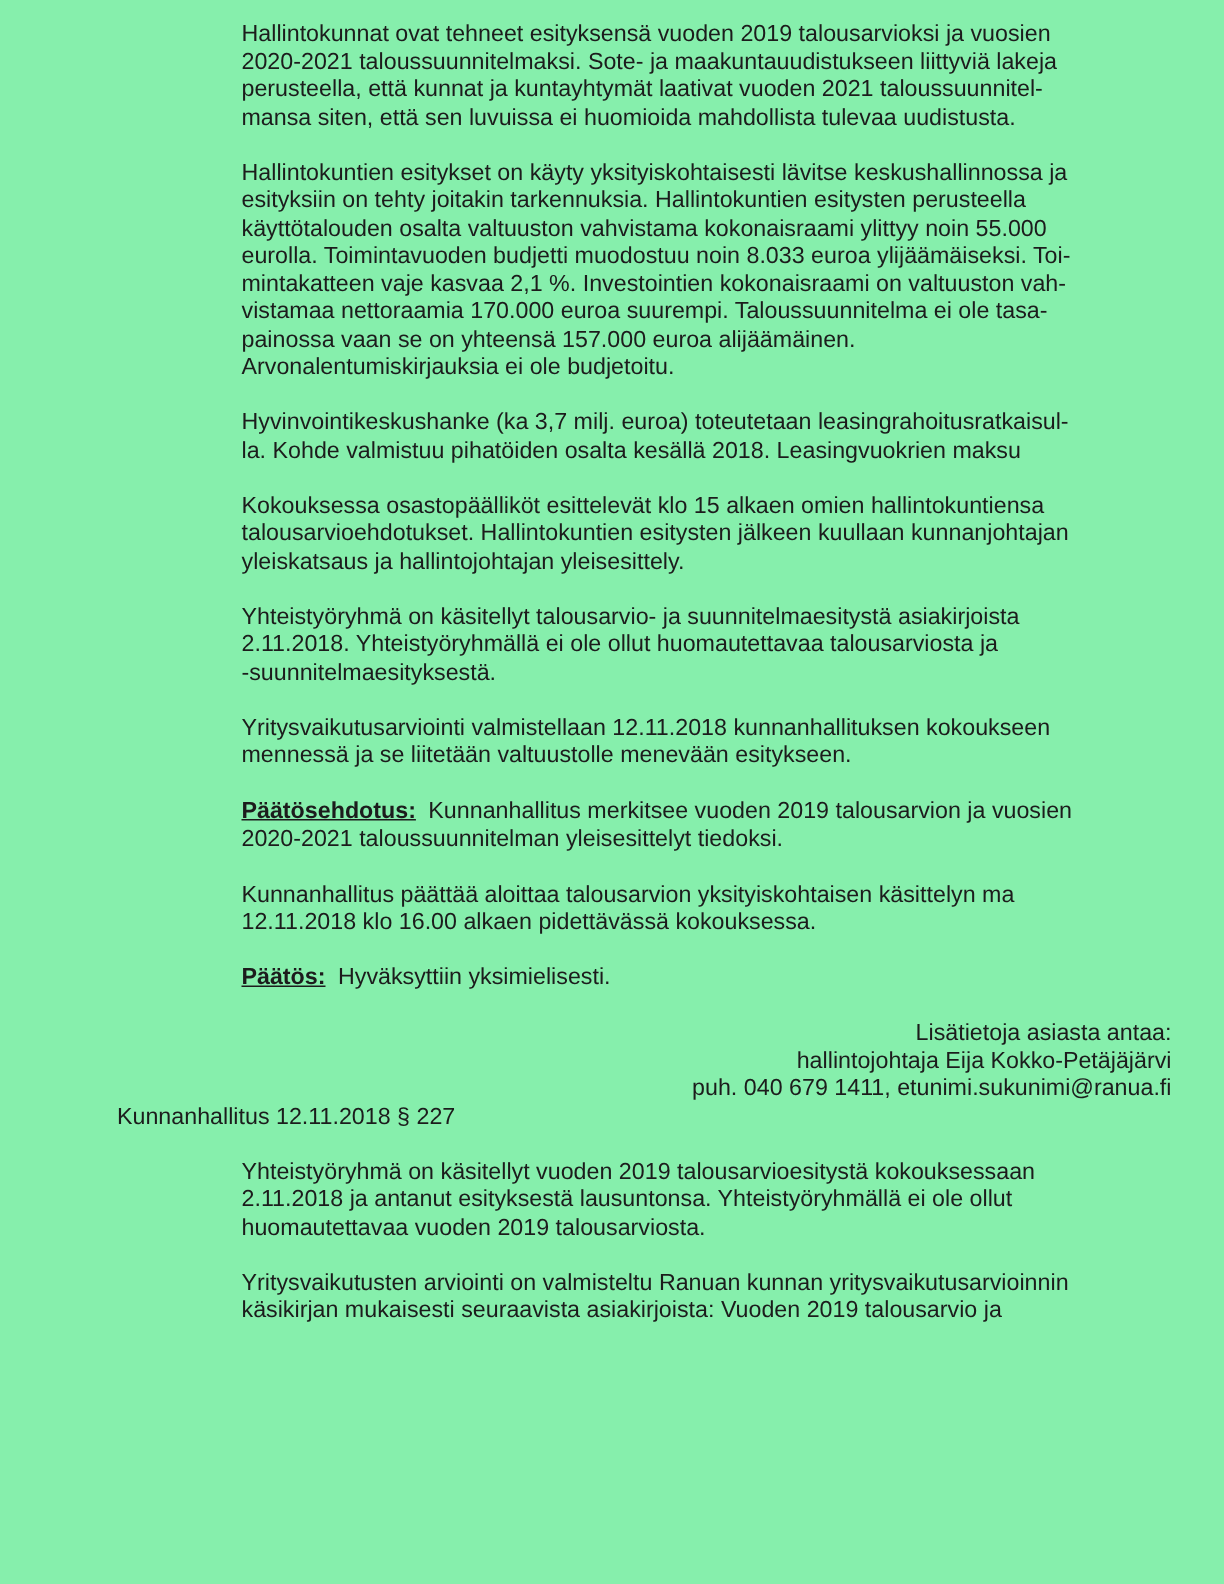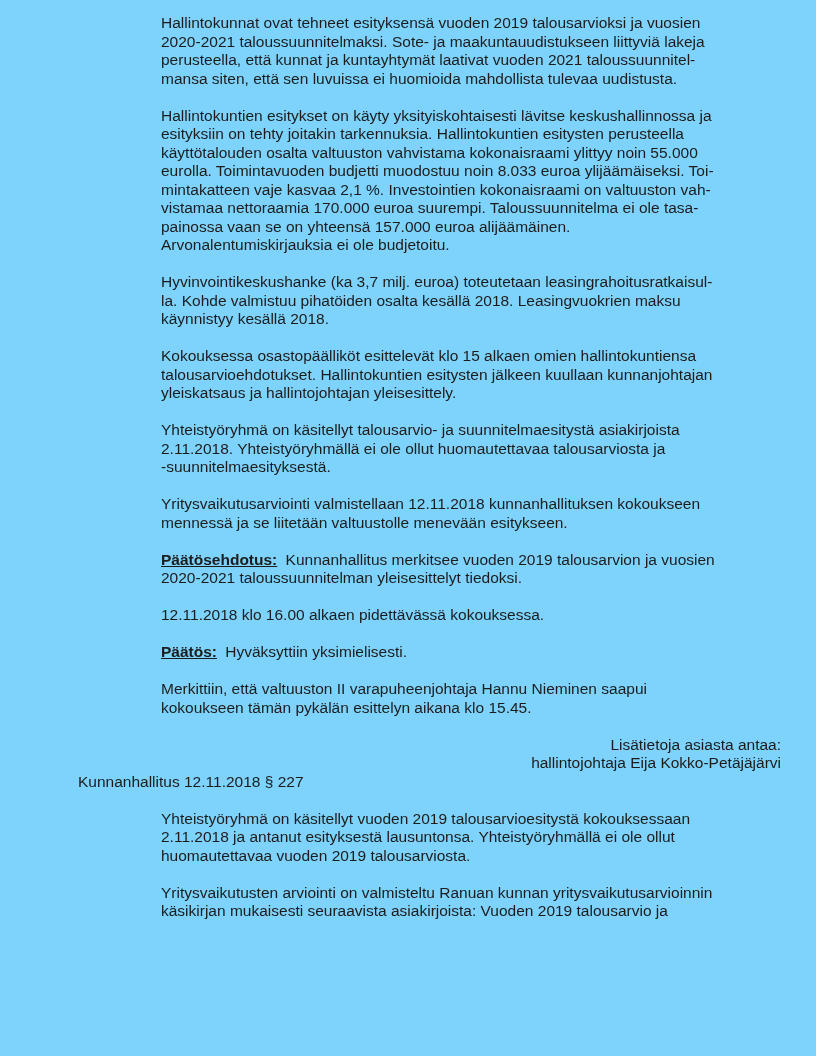--- a/index.html
+++ b/index.html
@@ -4,21 +4,21 @@
 <style>
   html, body {
     margin: 0;
     padding: 0;
     background: #ffffff;
   }
   .page {
     position: relative;
     width: 816px;
     height: 1056px;
-    background: #7dd3fc;
+    background: #86efac;
     overflow: hidden;
     font-family: "Liberation Sans", "DejaVu Sans", sans-serif;
     font-size: 15.5px;
     line-height: 18.5px;
     color: #1c1c1c;
   }
   .body-col {
     position: absolute;
     left: 161px;
     top: 14px;
@@ -60,53 +60,50 @@
         <div class="line">käyttötalouden osalta valtuuston vahvistama kokonaisraami ylittyy noin 55.000</div>
         <div class="line">eurolla. Toimintavuoden budjetti muodostuu noin 8.033 euroa ylijäämäiseksi. Toi-</div>
         <div class="line">mintakatteen vaje kasvaa 2,1 %. Investointien kokonaisraami on valtuuston vah-</div>
         <div class="line">vistamaa nettoraamia 170.000 euroa suurempi. Taloussuunnitelma ei ole tasa-</div>
         <div class="line">painossa vaan se on yhteensä 157.000 euroa alijäämäinen.</div>
         <div class="line">Arvonalentumiskirjauksia ei ole budjetoitu.</div>
       </div>
       <div class="para">
         <div class="line">Hyvinvointikeskushanke (ka 3,7 milj. euroa) toteutetaan leasingrahoitusratkaisul-</div>
         <div class="line">la. Kohde valmistuu pihatöiden osalta kesällä 2018. Leasingvuokrien maksu</div>
-        <div class="line">käynnistyy kesällä 2018.</div>
       </div>
       <div class="para">
         <div class="line">Kokouksessa osastopäälliköt esittelevät klo 15 alkaen omien hallintokuntiensa</div>
         <div class="line">talousarvioehdotukset. Hallintokuntien esitysten jälkeen kuullaan kunnanjohtajan</div>
         <div class="line">yleiskatsaus ja hallintojohtajan yleisesittely.</div>
       </div>
       <div class="para">
         <div class="line">Yhteistyöryhmä on käsitellyt talousarvio- ja suunnitelmaesitystä asiakirjoista</div>
         <div class="line">2.11.2018. Yhteistyöryhmällä ei ole ollut huomautettavaa talousarviosta ja</div>
         <div class="line">-suunnitelmaesityksestä.</div>
       </div>
       <div class="para">
         <div class="line">Yritysvaikutusarviointi valmistellaan 12.11.2018 kunnanhallituksen kokoukseen</div>
         <div class="line">mennessä ja se liitetään valtuustolle menevään esitykseen.</div>
       </div>
       <div class="para">
         <div class="line"><span class="decision-label">Päätösehdotus:</span> Kunnanhallitus merkitsee vuoden 2019 talousarvion ja vuosien</div>
         <div class="line">2020-2021 taloussuunnitelman yleisesittelyt tiedoksi.</div>
       </div>
       <div class="para">
+        <div class="line">Kunnanhallitus päättää aloittaa talousarvion yksityiskohtaisen käsittelyn ma</div>
         <div class="line">12.11.2018 klo 16.00 alkaen pidettävässä kokouksessa.</div>
       </div>
       <div class="para">
         <div class="line"><span class="decision-label">Päätös:</span> Hyväksyttiin yksimielisesti.</div>
       </div>
-      <div class="para">
-        <div class="line">Merkittiin, että valtuuston II varapuheenjohtaja Hannu Nieminen saapui</div>
-        <div class="line">kokoukseen tämän pykälän esittelyn aikana klo 15.45.</div>
-      </div>
       <div class="para no-gap-after">
         <div class="line">Lisätietoja asiasta antaa:</div>
         <div class="line">hallintojohtaja Eija Kokko-Petäjäjärvi</div>
+        <div class="line">puh. 040 679 1411, etunimi.sukunimi@ranua.fi</div>
       </div>
       <div class="para margin-note">
         <div class="line">Kunnanhallitus 12.11.2018 § 227</div>
       </div>
       <div class="para">
         <div class="line">Yhteistyöryhmä on käsitellyt vuoden 2019 talousarvioesitystä kokouksessaan</div>
         <div class="line">2.11.2018 ja antanut esityksestä lausuntonsa. Yhteistyöryhmällä ei ole ollut</div>
         <div class="line">huomautettavaa vuoden 2019 talousarviosta.</div>
       </div>
       <div class="para">

